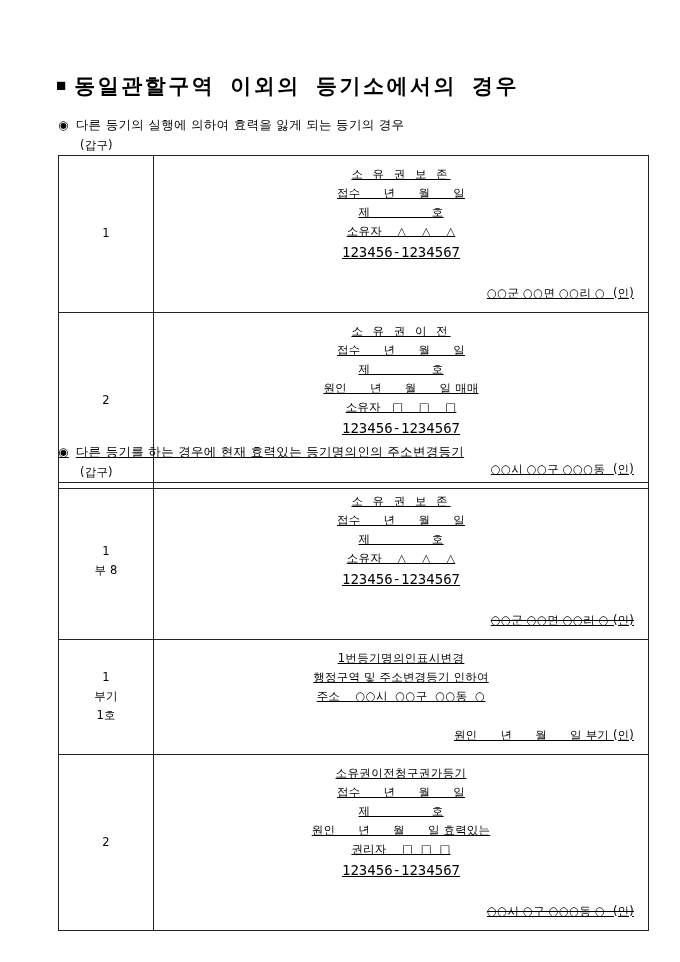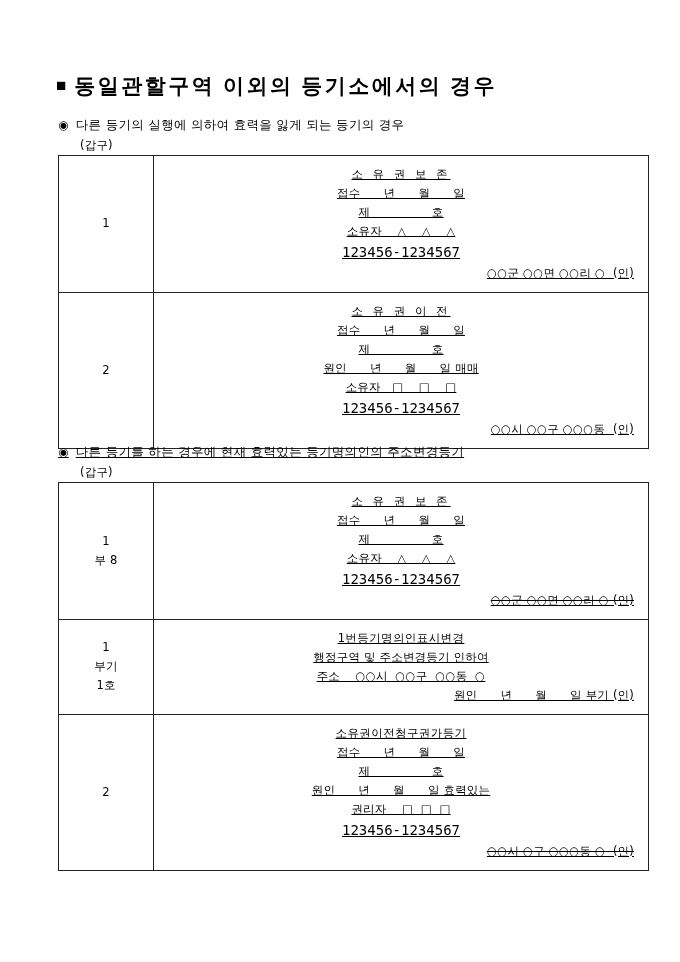--- a/index.html
+++ b/index.html
@@ -23,21 +23,21 @@
   }
   
   .doc-title {
     position: absolute;
     left: 56px;
     top: 72px;
     font-size: 21px;
     font-weight: bold;
     letter-spacing: 2.5px;
     white-space: nowrap;
-    font-family: Liberation Serif, serif;
+    font-family: Liberation Mono, monospace;
   }
   .doc-title .sq {
     font-size: 17px;
     vertical-align: 2px;
     margin-right: 8px;
     letter-spacing: 0;
   }
   
   .section-head {
     position: absolute;
@@ -85,21 +85,21 @@
   .cell-lines {
     display: block;
   }
   .ln {
     display: block;
     line-height: 1.65;
     white-space: pre;
     letter-spacing: 0.2px;
   }
   .ctr   { text-align: center; }
-  .rgt   { text-align: right; }
+  .rgt   { text-align: right; margin-top: 20px; }
   .mono  { font-family: "DejaVu Sans Mono", "Liberation Mono", monospace; font-size: 14px; letter-spacing: 0; }
   .strike { text-decoration: line-through; }
   .title-line {
     letter-spacing: 3px;
   }
   .small-title { letter-spacing: 0.4px; }
 </style>
 </head>
 <body>
 

